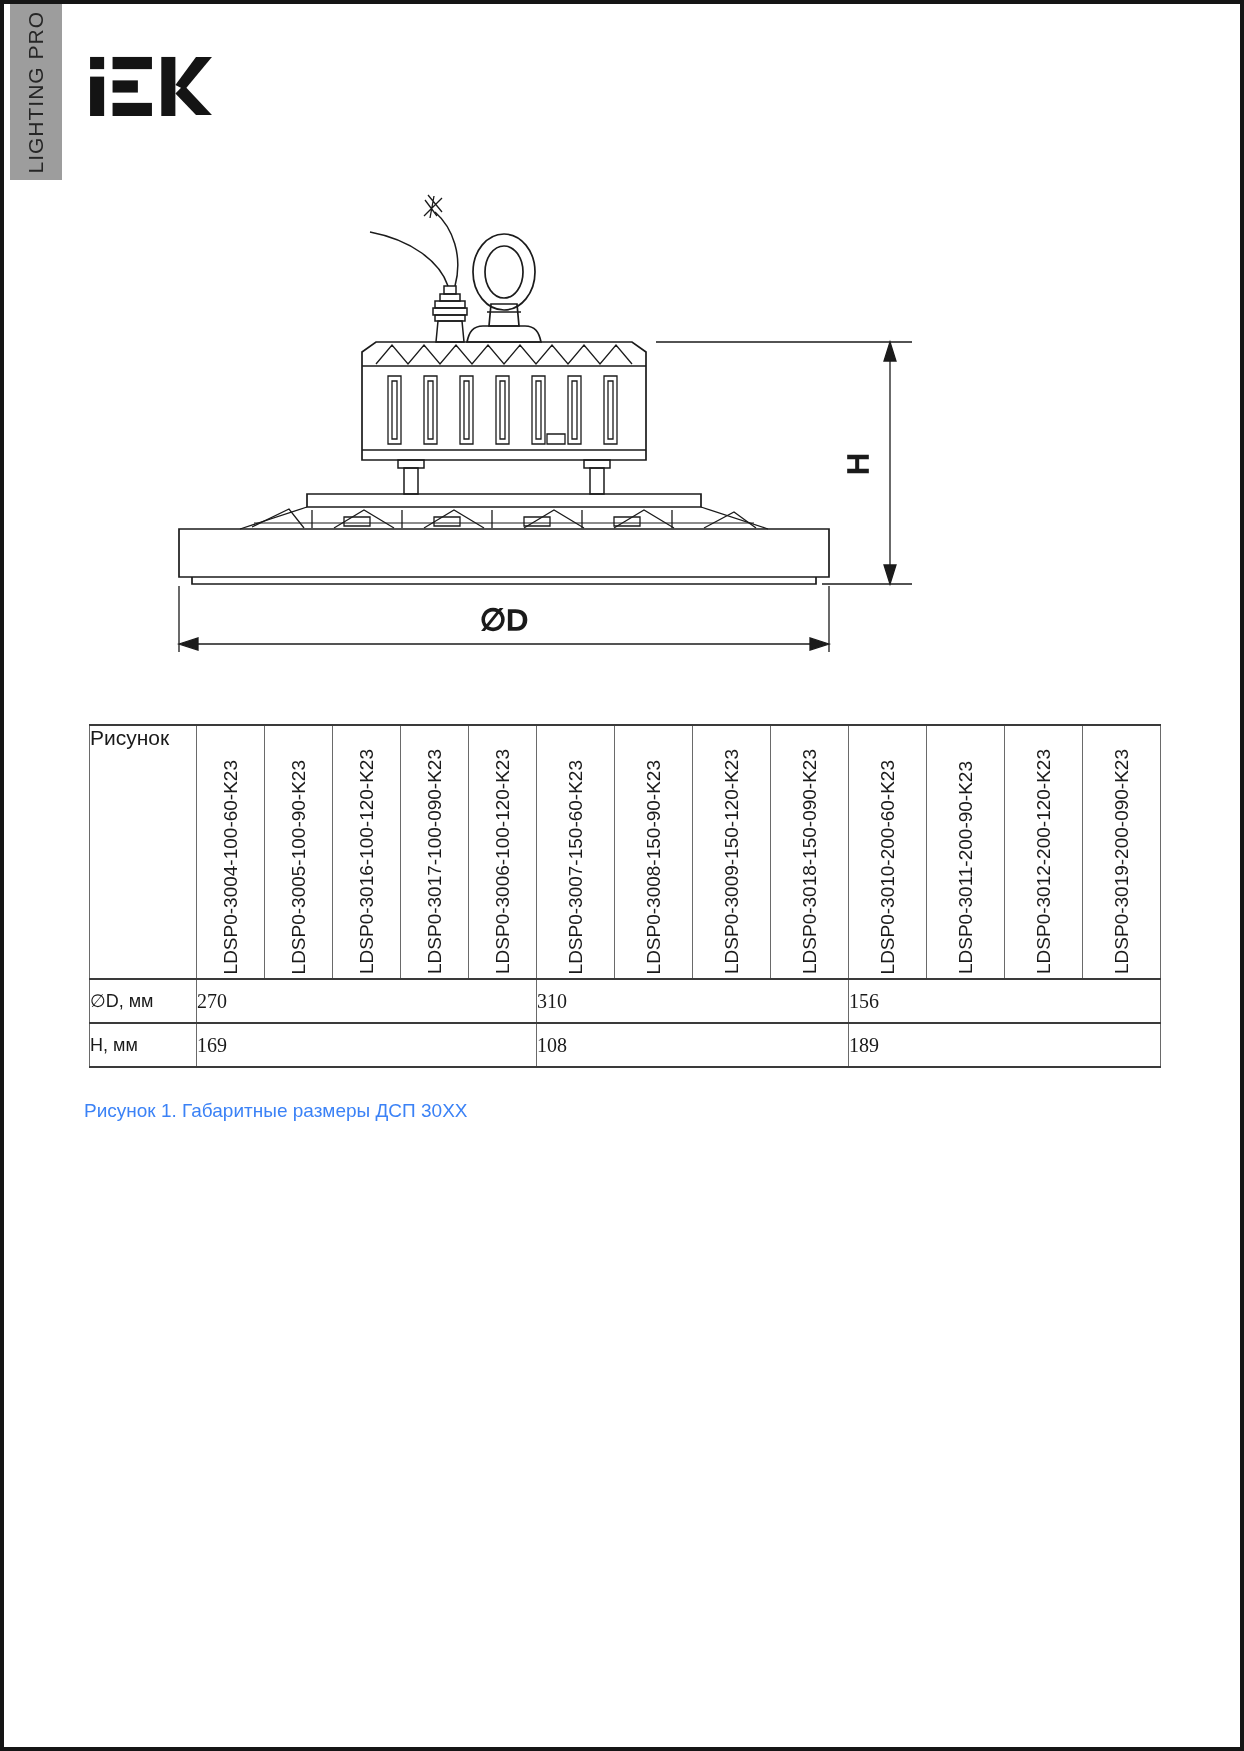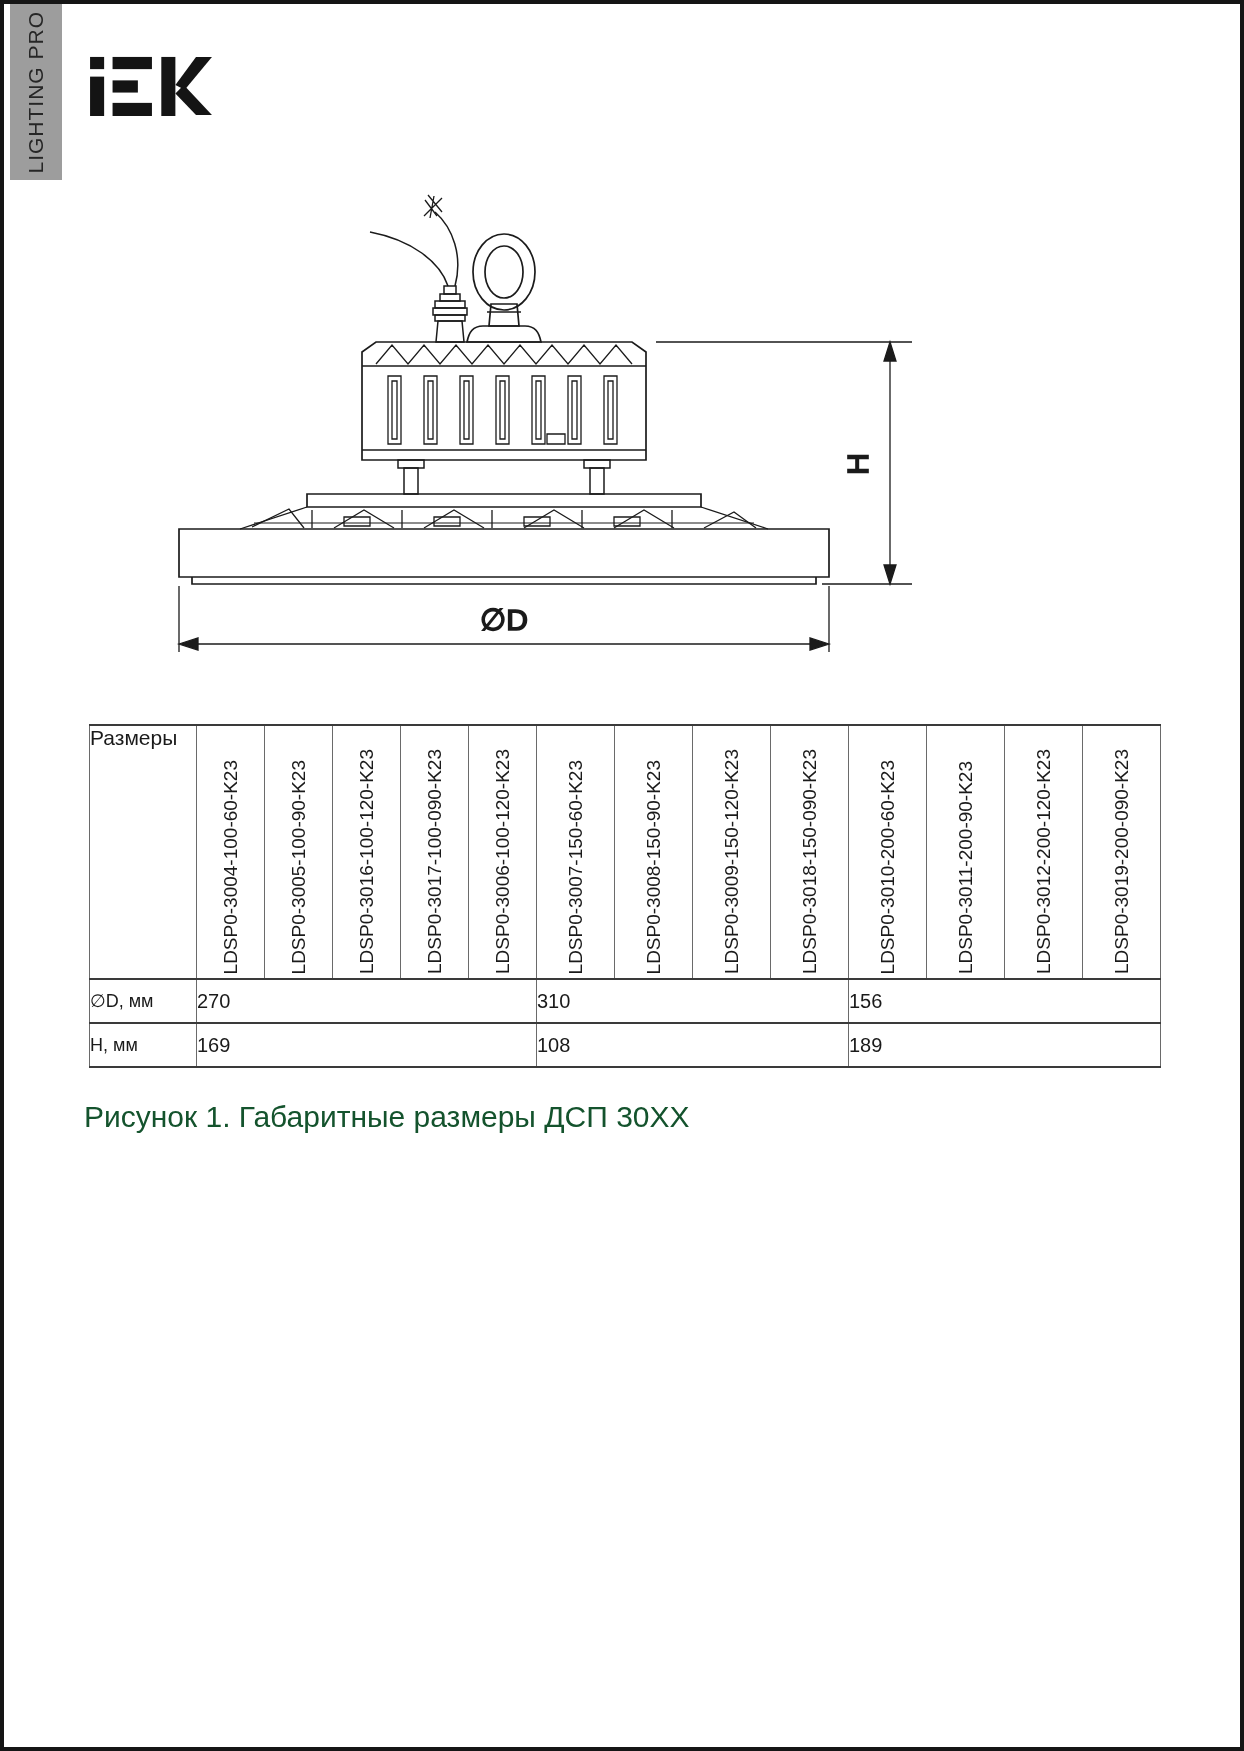--- a/index.html
+++ b/index.html
@@ -74,26 +74,27 @@
     height:42px;
     padding-left:20px;
     font-size:18px;
     vertical-align:middle;
   }
   td.value-cell{
     height:42px;
     padding-left:11px;
     font-size:20px;
     vertical-align:middle;
+    font-family:Liberation Serif, serif;
   }
   
   .caption{
     position:absolute;left:80px;top:1096px;
-    font-size:30px;
-    color:#14532d;
+    font-size:19px;
+    color:#3b82f6;
   }
 </style>
 </head>
 <body>
 
 <div class="page">
 
   <div class="brand-bar">
     <div class="vlabel">LIGHTING PRO</div>
   </div>
@@ -215,21 +216,21 @@
         <col style="width: 78px;">
         <col style="width: 78px;">
         <col style="width: 78px;">
         <col style="width: 78px;">
         <col style="width: 78px;">
         <col style="width: 78px;">
         <col style="width: 78px;">
       </colgroup>
     <tbody>
       <tr>
-        <td class="corner-cell">Размеры</td>
+        <td class="corner-cell">Рисунок</td>
       <td class="model-cell"><div class="vtext">LDSP0-3004-100-60-K23</div></td>
           <td class="model-cell"><div class="vtext">LDSP0-3005-100-90-K23</div></td>
           <td class="model-cell"><div class="vtext">LDSP0-3016-100-120-K23</div></td>
           <td class="model-cell"><div class="vtext">LDSP0-3017-100-090-K23</div></td>
           <td class="model-cell"><div class="vtext">LDSP0-3006-100-120-K23</div></td>
           <td class="model-cell"><div class="vtext">LDSP0-3007-150-60-K23</div></td>
           <td class="model-cell"><div class="vtext">LDSP0-3008-150-90-K23</div></td>
           <td class="model-cell"><div class="vtext">LDSP0-3009-150-120-K23</div></td>
           <td class="model-cell"><div class="vtext">LDSP0-3018-150-090-K23</div></td>
           <td class="model-cell"><div class="vtext">LDSP0-3010-200-60-K23</div></td>

